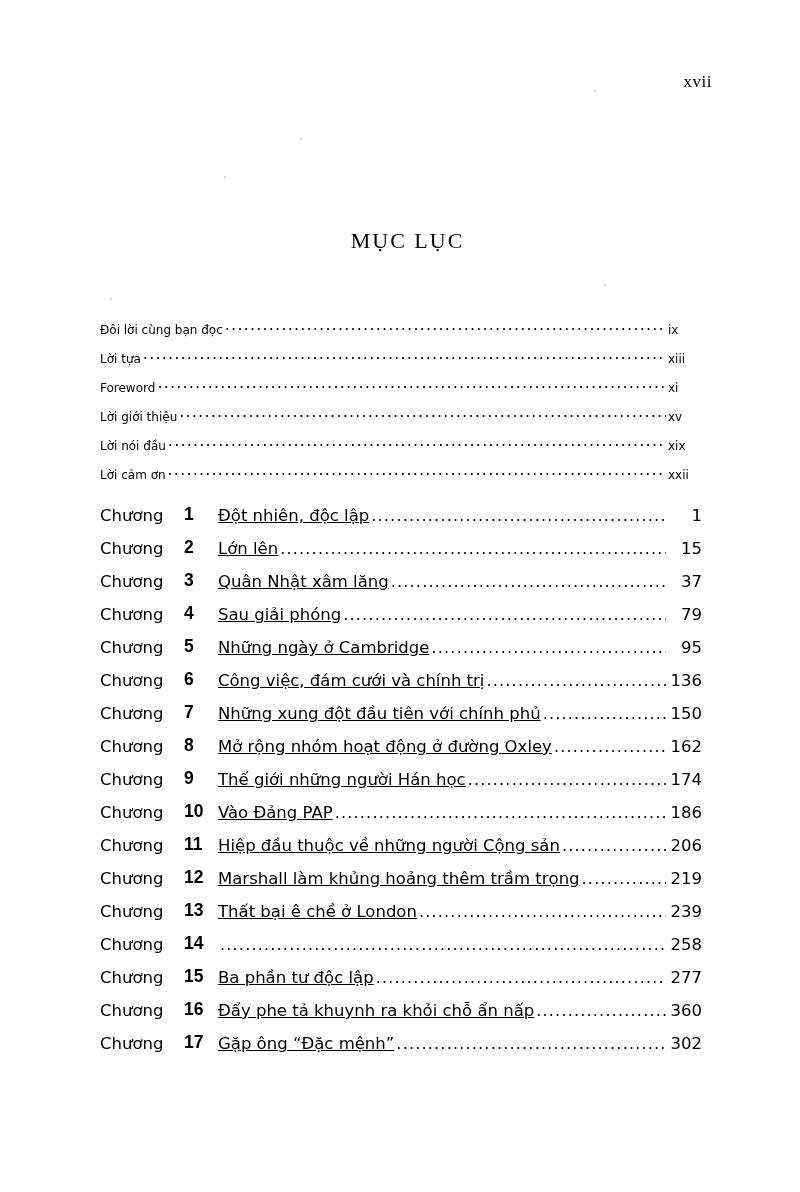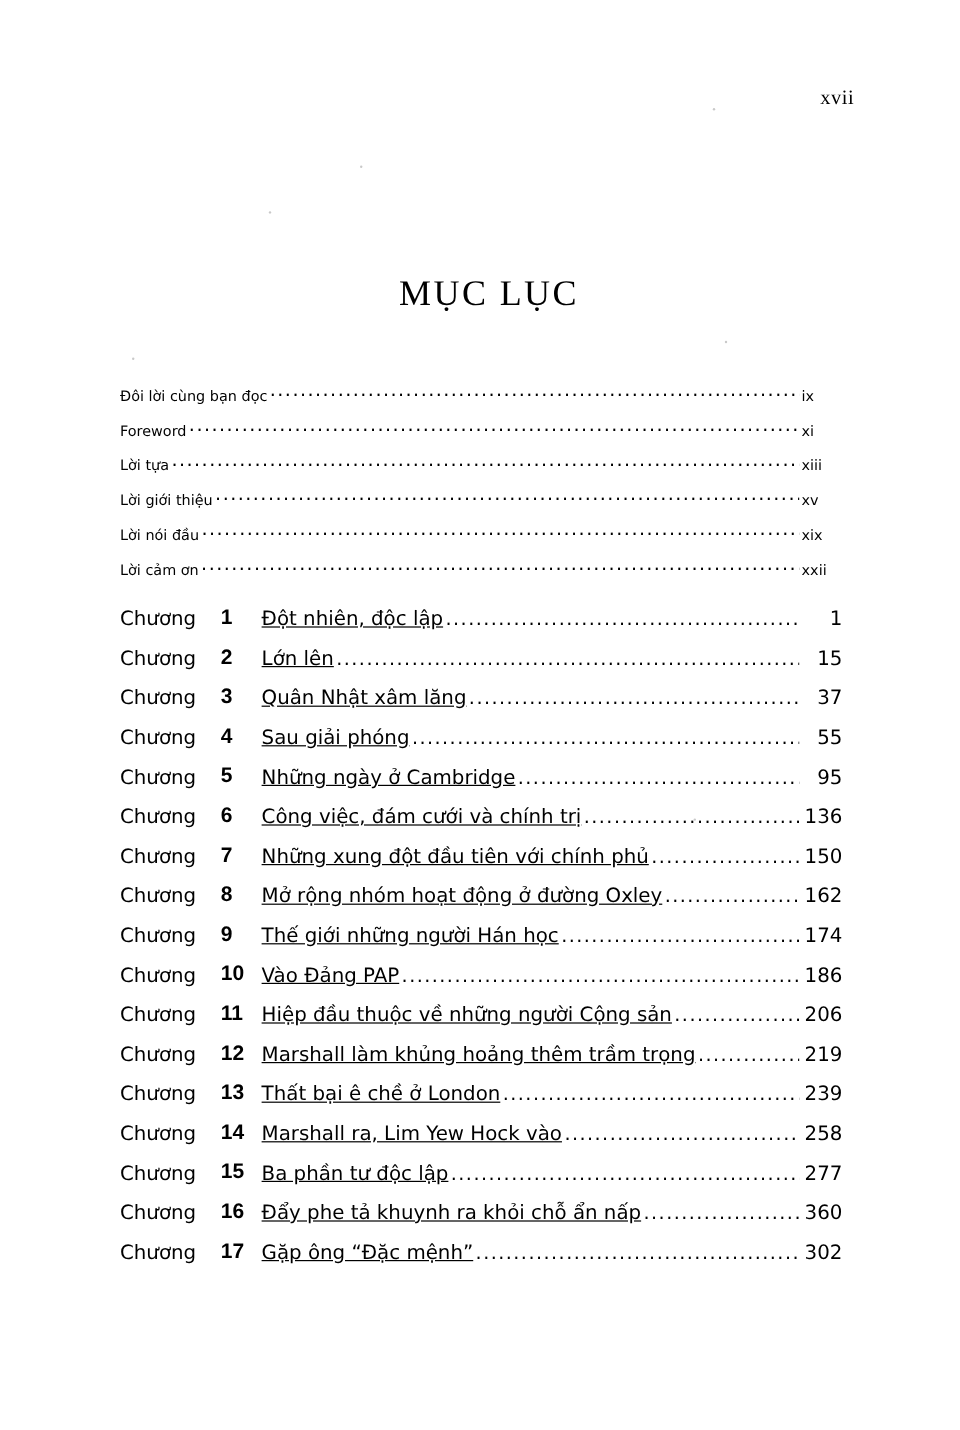--- a/index.html
+++ b/index.html
@@ -30,21 +30,21 @@
     font-size: 17px;
     letter-spacing: 0.5px;
   }
   .title {
     position: absolute;
     left: 0;
     right: 0;
     top: 228px;
     text-align: center;
     font-family: "Liberation Serif", serif;
-    font-size: 30px;
+    font-size: 22px;
     letter-spacing: 2px;
     padding-left: 15px;
   }
   .toc {
     position: absolute;
     left: 100px;
     top: 322px;
     width: 602px;
   }
   
@@ -138,29 +138,29 @@
 
     <div class="toc-front">
 
       <div class="fm-row">
         <span class="fm-label">Đôi lời cùng bạn đọc</span>
         <span class="leader"></span>
         <span class="fm-page">ix</span>
       </div>
 
       <div class="fm-row">
+        <span class="fm-label">Lời tựa</span>
+        <span class="leader"></span>
+        <span class="fm-page">xiii</span>
+      </div>
+
+      <div class="fm-row">
         <span class="fm-label">Foreword</span>
         <span class="leader"></span>
         <span class="fm-page">xi</span>
-      </div>
-
-      <div class="fm-row">
-        <span class="fm-label">Lời tựa</span>
-        <span class="leader"></span>
-        <span class="fm-page">xiii</span>
       </div>
 
       <div class="fm-row">
         <span class="fm-label">Lời giới thiệu</span>
         <span class="leader"></span>
         <span class="fm-page">xv</span>
       </div>
 
       <div class="fm-row">
         <span class="fm-label">Lời nói đầu</span>
@@ -200,21 +200,21 @@
         <span class="ch-title">Quân Nhật xâm lăng</span>
         <span class="leader"></span>
         <span class="ch-page">37</span>
       </div>
 
       <div class="ch-row">
         <span class="ch-word">Chương</span>
         <span class="ch-num">4</span>
         <span class="ch-title">Sau giải phóng</span>
         <span class="leader"></span>
-        <span class="ch-page">55</span>
+        <span class="ch-page">79</span>
       </div>
 
       <div class="ch-row">
         <span class="ch-word">Chương</span>
         <span class="ch-num">5</span>
         <span class="ch-title">Những ngày ở Cambridge</span>
         <span class="leader"></span>
         <span class="ch-page">95</span>
       </div>
 
@@ -278,21 +278,20 @@
         <span class="ch-word">Chương</span>
         <span class="ch-num">13</span>
         <span class="ch-title">Thất bại ê chề ở London</span>
         <span class="leader"></span>
         <span class="ch-page">239</span>
       </div>
 
       <div class="ch-row">
         <span class="ch-word">Chương</span>
         <span class="ch-num">14</span>
-        <span class="ch-title">Marshall ra, Lim Yew Hock vào</span>
         <span class="leader"></span>
         <span class="ch-page">258</span>
       </div>
 
       <div class="ch-row">
         <span class="ch-word">Chương</span>
         <span class="ch-num">15</span>
         <span class="ch-title">Ba phần tư độc lập</span>
         <span class="leader"></span>
         <span class="ch-page">277</span>

